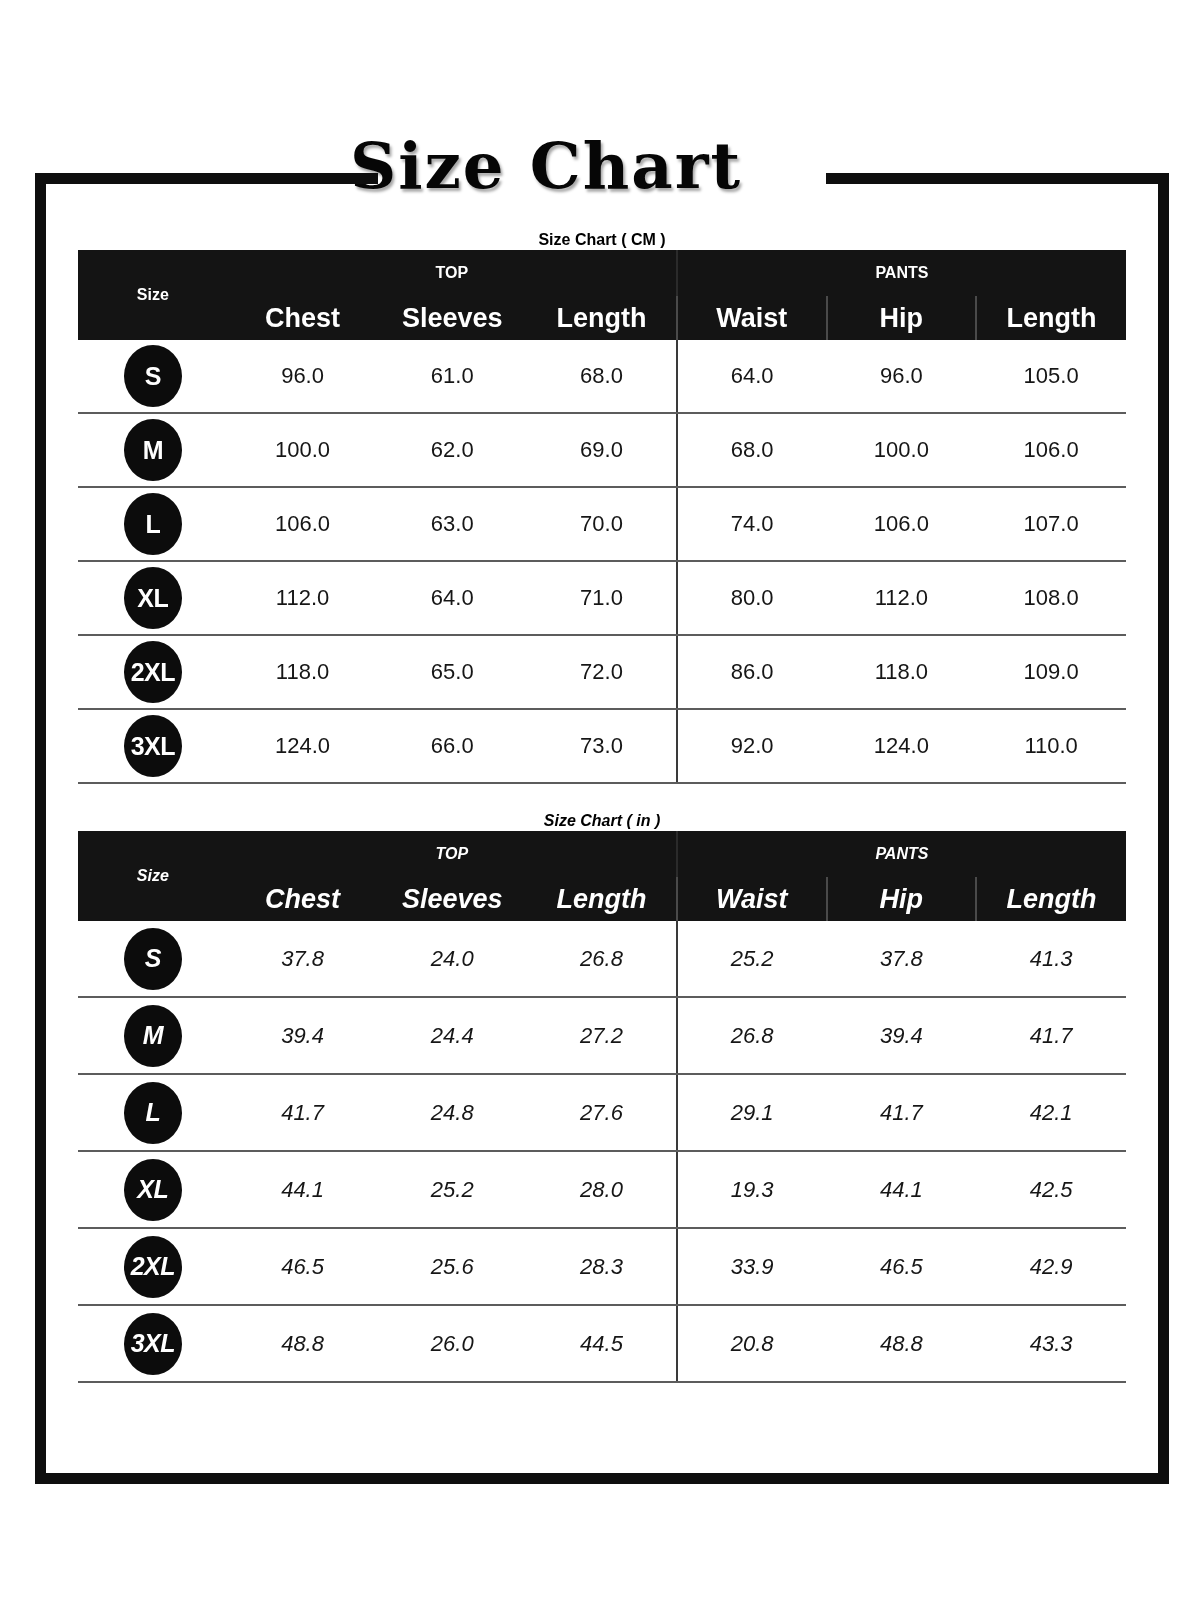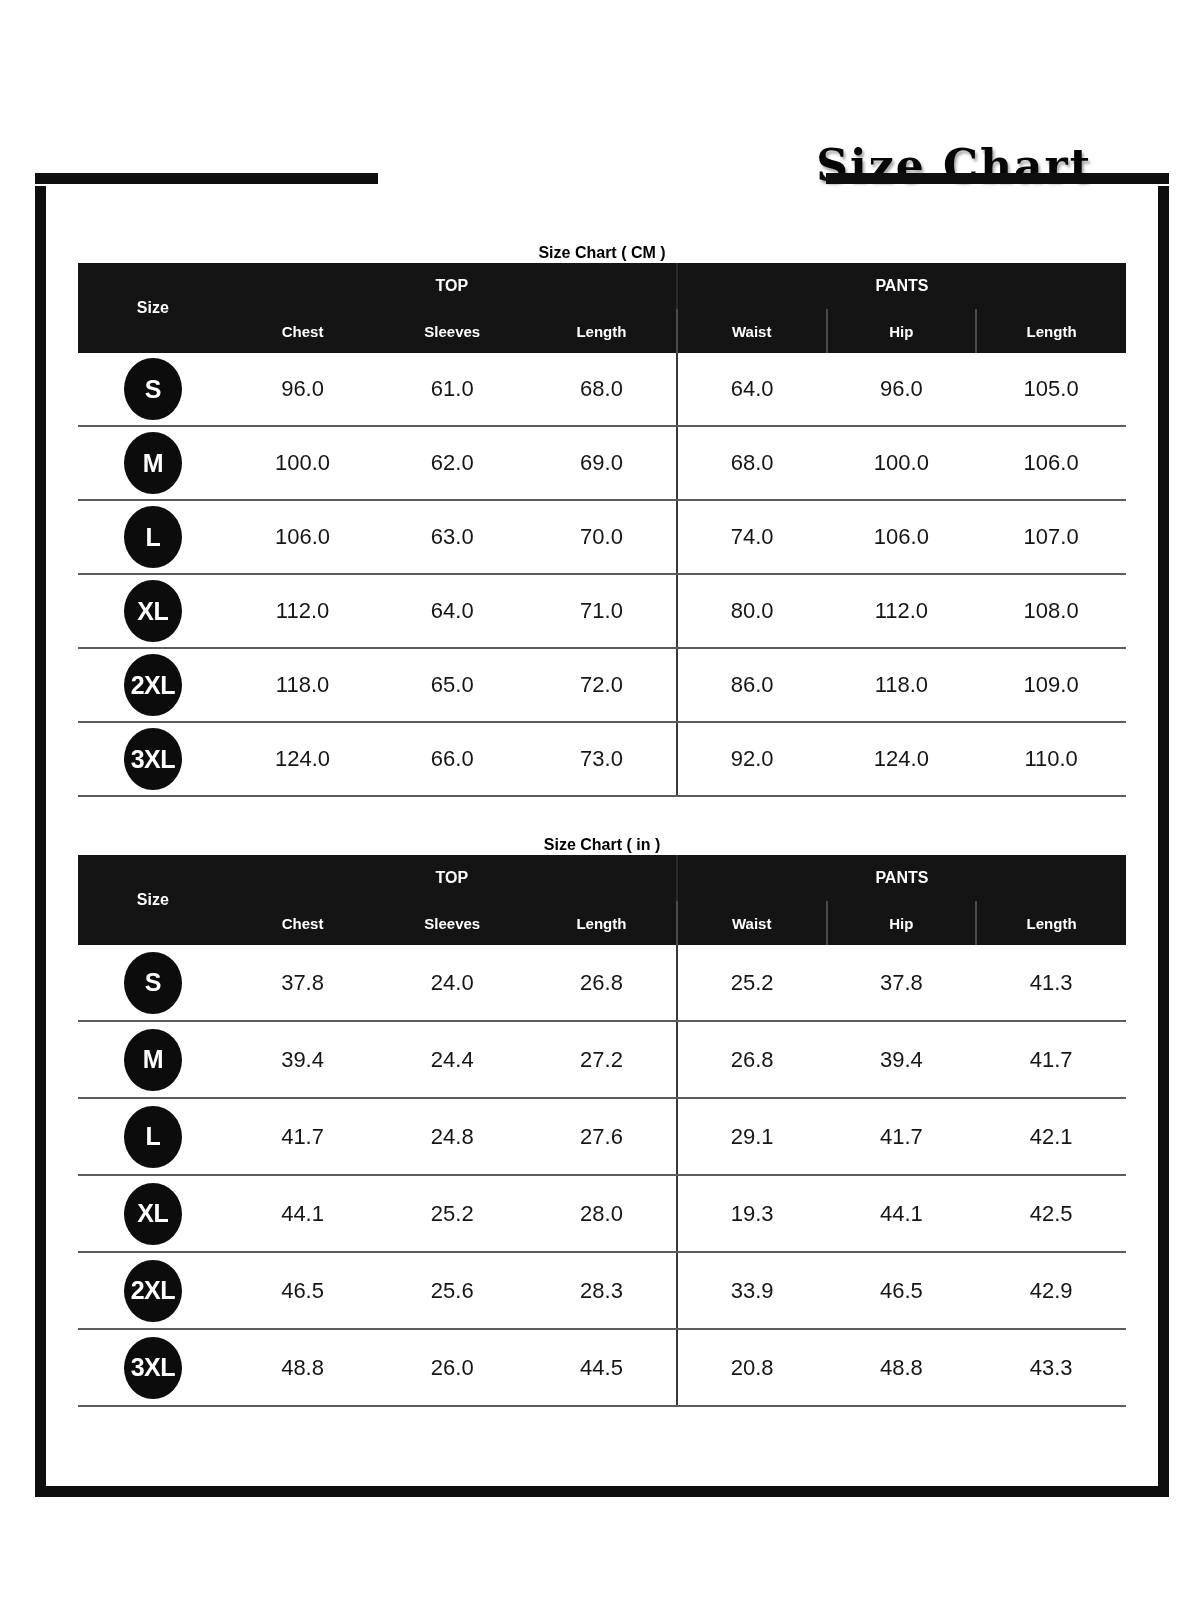--- a/index.html
+++ b/index.html
@@ -5,43 +5,43 @@
   html, body { margin:0; padding:0; }
   body {
     width:1200px; height:1600px; background:#ffffff; position:relative;
     font-family:"Liberation Sans", sans-serif;
     -webkit-font-smoothing:antialiased;
   }
 
   
   .page-title {
     position:absolute; top:138px; left:0; width:1092px; margin:0;
-    text-align:right; font-family:"DejaVu Serif", serif; font-weight:700;
-    font-size:44px; line-height:56px; letter-spacing:2px; color:#060606;
+    text-align:center; font-family:"DejaVu Serif", serif; font-weight:700;
+    font-size:64px; line-height:56px; letter-spacing:2px; color:#060606;
     text-shadow:2px 3px 3px rgba(0,0,0,0.35);
   }
   .title-rule { position:absolute; top:173px; height:11px; background:#0e0e0e; }
   .title-rule.left  { left:35px;  width:343px; }
   .title-rule.right { left:826px; width:343px; }
 
   
   .frame {
-    position:absolute; left:35px; top:186px; width:1134px; height:1311px;
+    position:absolute; left:35px; top:173px; width:1134px; height:1311px;
     box-sizing:border-box; border:11px solid #0e0e0e; border-top:none;
     padding:57px 32px 0;
   }
 
   
   table.size-table { width:100%; border-collapse:collapse; table-layout:fixed; }
-  table.size-table + table.size-table { margin-top:38px; }
+  table.size-table + table.size-table { margin-top:27px;font-style:italic; }
   .group-row th, .sub-row th {
     background:#141414; color:#ffffff; font-weight:700; text-align:center; padding:0;
   }
   .group-row th { font-size:16px; height:46px; vertical-align:middle; }
-  .sub-row th   { font-size:15px; height:44px; vertical-align:middle; }
+  .sub-row th   { font-size:27px; height:44px; vertical-align:middle; }
   th.size-head  { font-size:16px; }
   
   .group-row th.group-pants { border-left:2px solid #2b2b2b; }
   .sub-row th:nth-child(n+4) { border-left:2px solid #4a4a4a; }
 
   tbody.rows td {
     height:72px; text-align:center; vertical-align:middle;
     font-size:22px; color:#161616; border-bottom:2px solid #5c5c5c;
     padding:0; background:#ffffff;
   }

